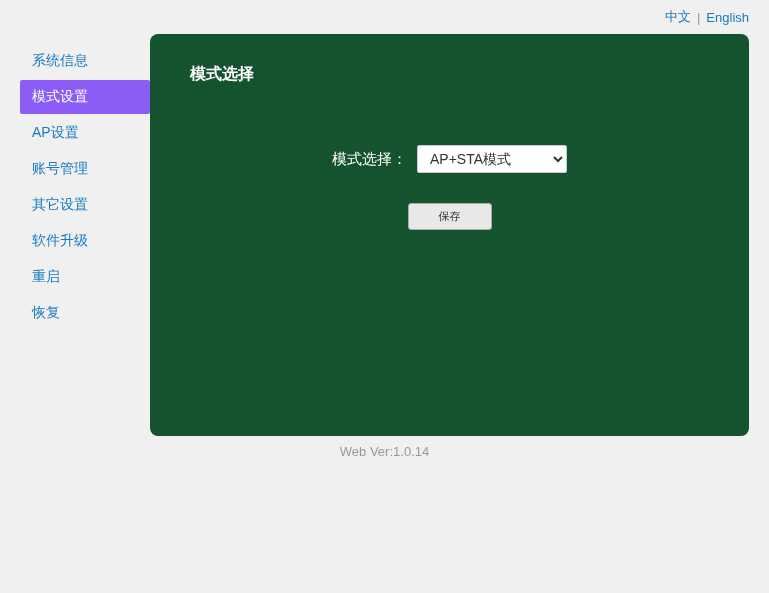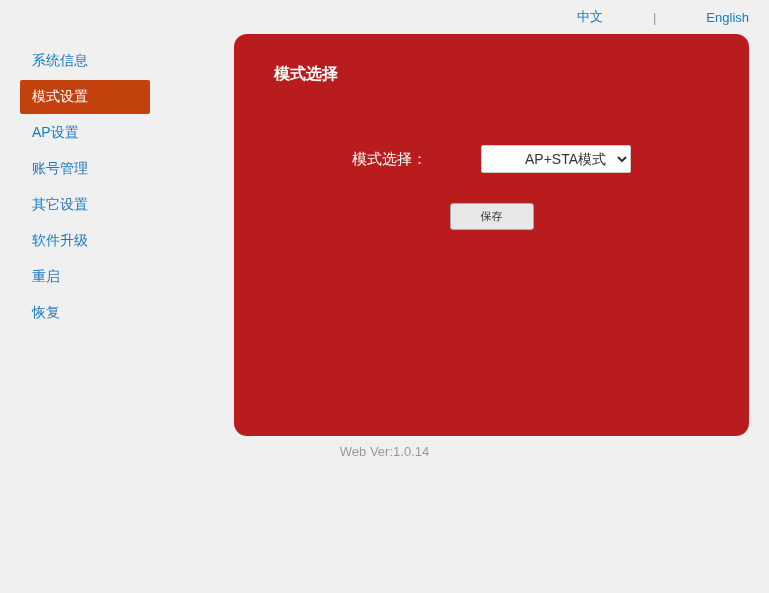--- a/index.html
+++ b/index.html
@@ -1,19 +1,18 @@
 <!DOCTYPE html>
 <html><head>
   <meta charset="utf-8">
   <style>
     * {
       margin: 0;
       padding: 0;
       box-sizing: border-box;
-      gap: 44px;
     }
 
     body {
       width: 769px;
       height: 593px;
       background-color: #f0f0f0;
       font-family: "Microsoft YaHei", "SimHei", Arial, sans-serif;
       font-size: 14px;
       color: #333;
       overflow: hidden;
@@ -55,31 +54,30 @@
     .sidebar-item {
       padding: 8px 12px;
       cursor: pointer;
       color: #1a7abf;
       font-size: 14px;
       border-radius: 2px;
       margin-bottom: 2px;
     }
 
     .sidebar-item.active {
-      background-color: #c2410c;
+      background-color: #8b5cf6;
       color: white;
     }
 
     .content-area {
       flex: 1;
-      background-color: #b91c1c;
-      border-radius: 13px;
+      background-color: #14532d;
+      border-radius: 8px;
       padding: 30px 40px;
       color: white;
-      margin-left: 40px;
     }
 
     .page-title {
       font-size: 16px;
       font-weight: bold;
       color: white;
       margin-bottom: 60px;
     }
 
     .form-row {
@@ -99,21 +97,20 @@
     .form-select {
       padding: 4px 8px;
       font-size: 14px;
       border: 1px solid #ccc;
       border-radius: 2px;
       background-color: white;
       color: #333;
       cursor: pointer;
       width: 150px;
       font-family: "Microsoft YaHei", "SimHei", Arial, sans-serif;
-      text-align: right;
     }
 
     .save-btn-row {
       display: flex;
       justify-content: center;
       margin-top: 10px;
     }
 
     .save-button {
       padding: 5px 30px;

